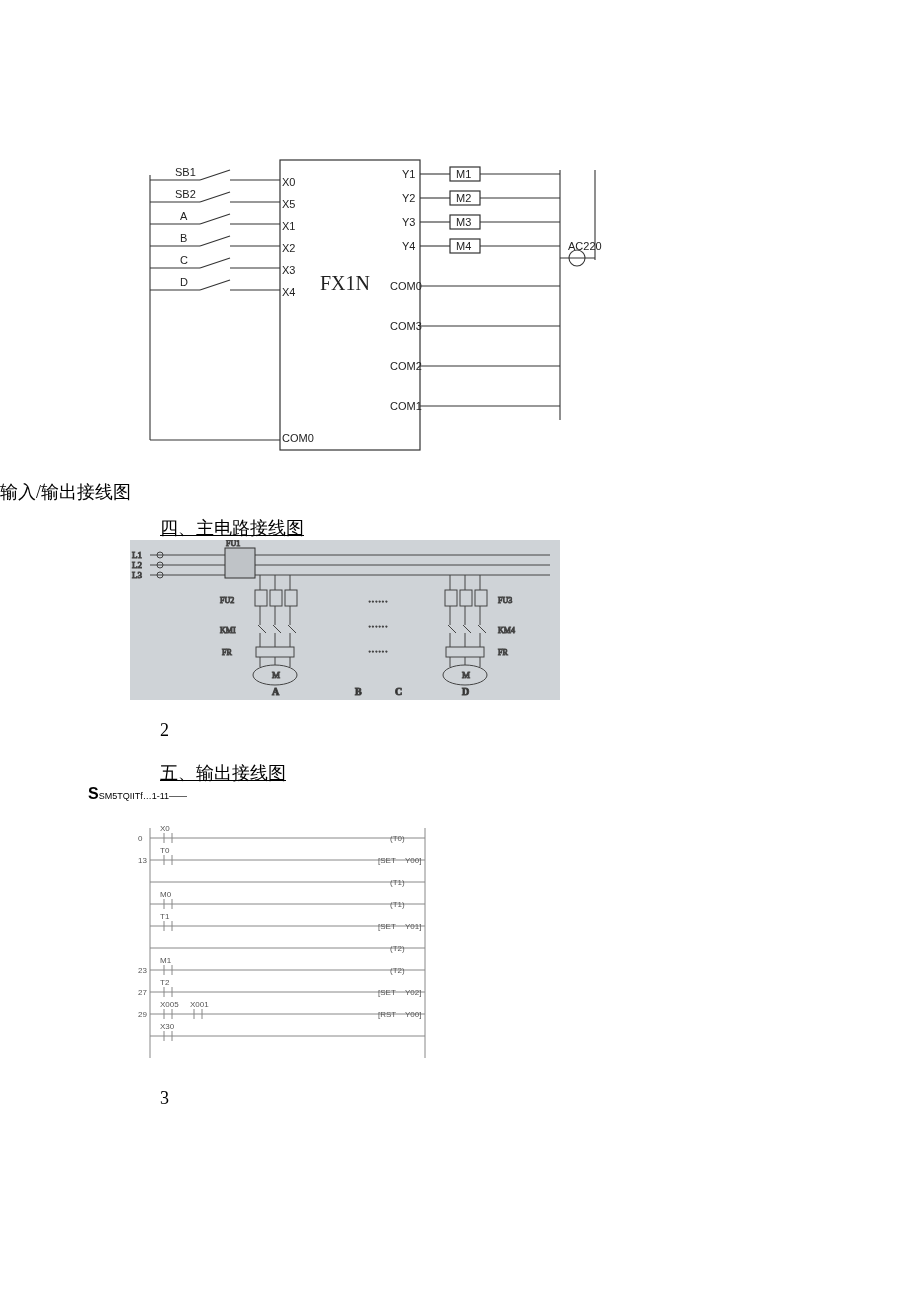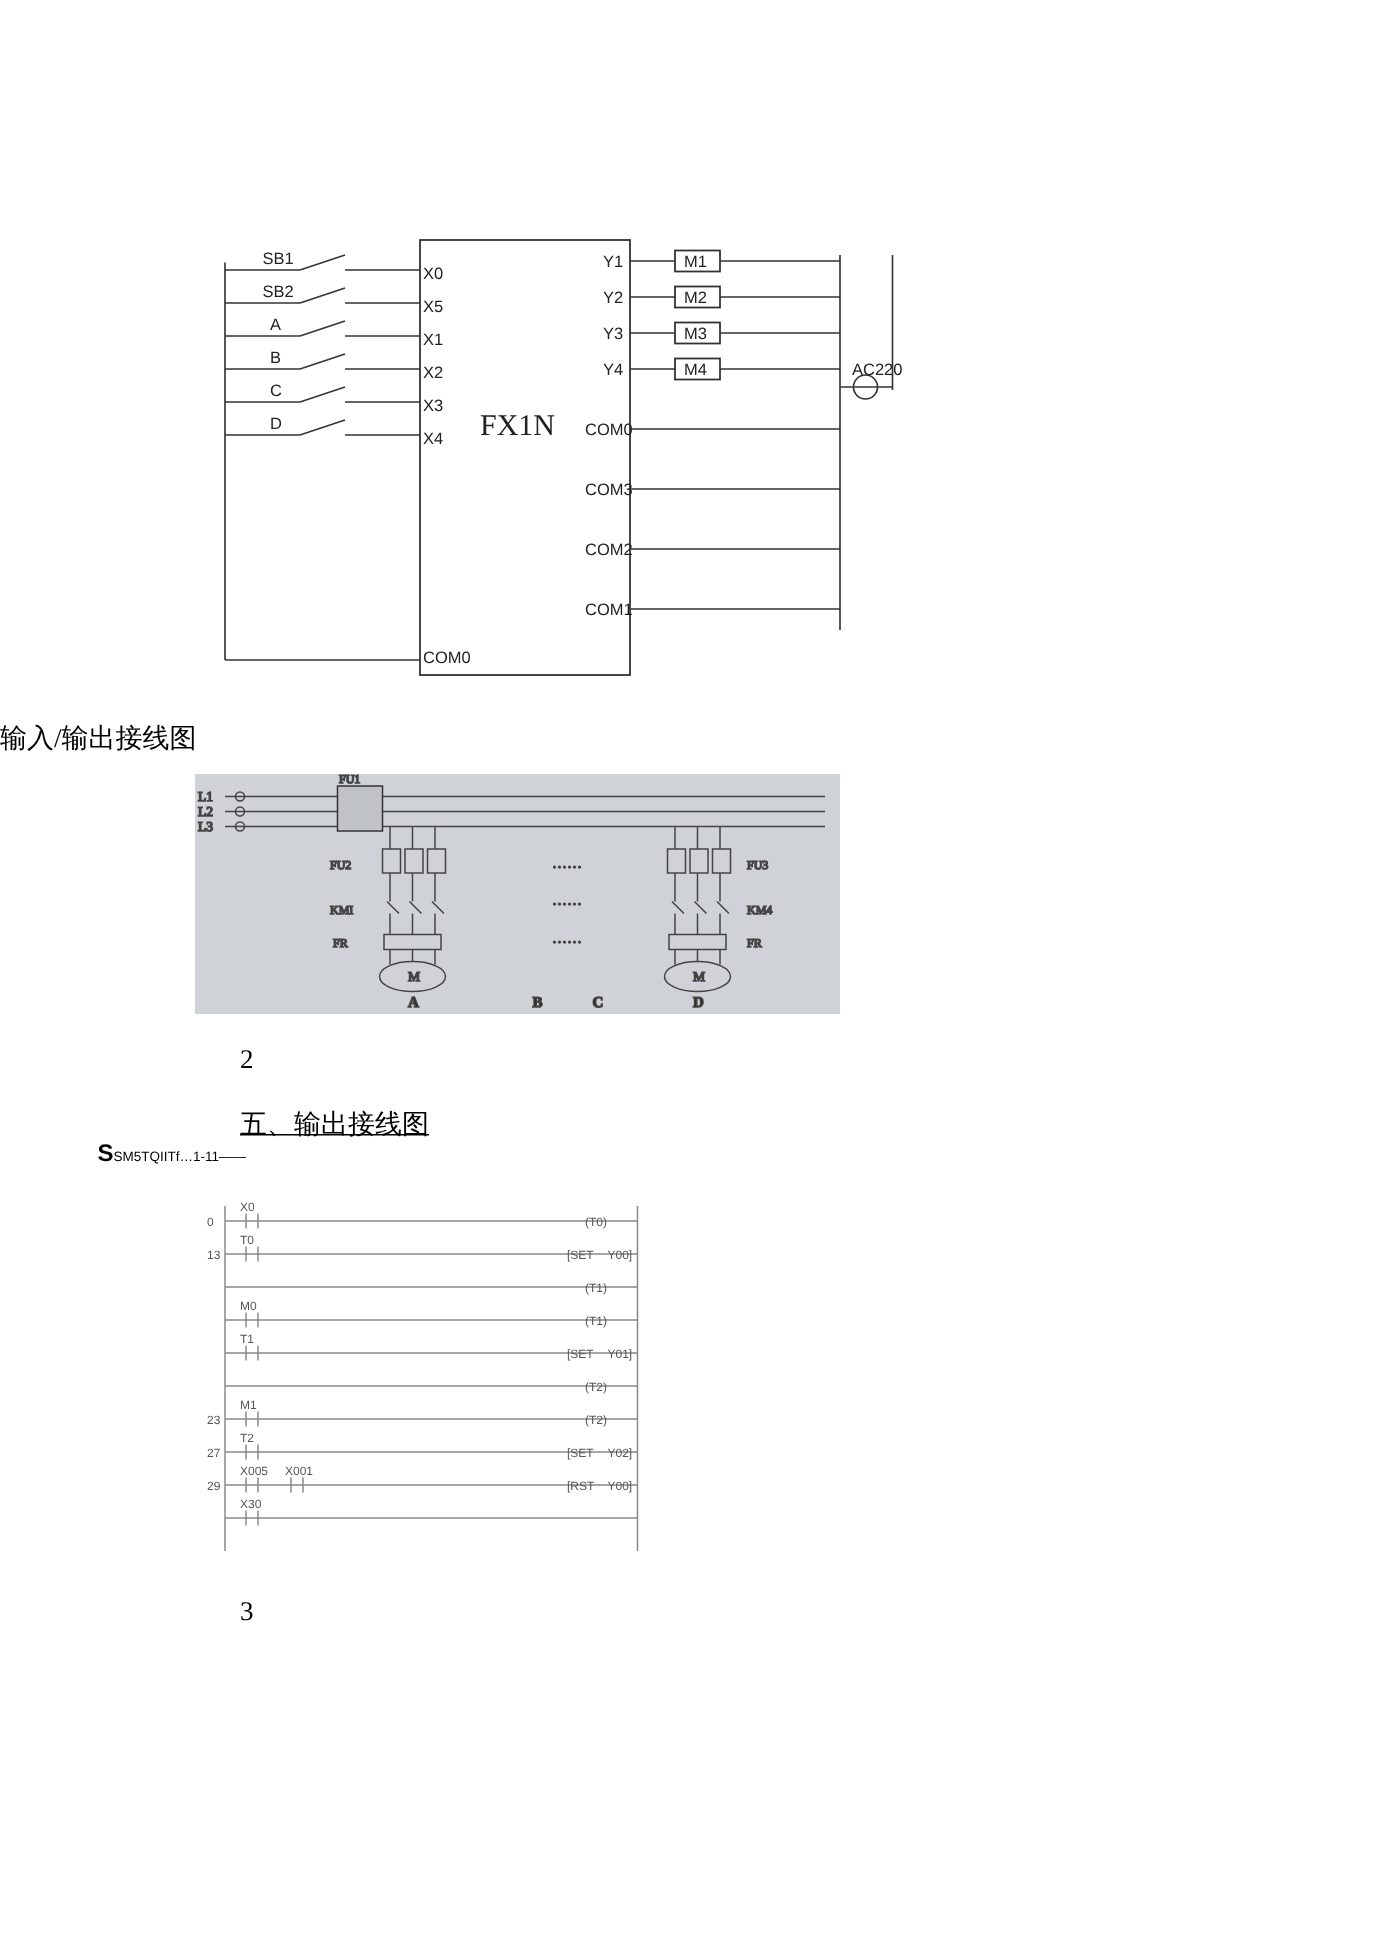--- a/index.html
+++ b/index.html
@@ -24,21 +24,21 @@
     line-height: 24px;
   }
   .heading-line {
     margin-left: 160px;
     font-size: 18px;
     text-decoration: underline;
     height: 24px;
     line-height: 24px;
   }
   .sub-line {
-    margin-left: 65px;
+    margin-left: 88px;
     font-size: 12px;
     height: 18px;
   }
   .page-num {
     margin-left: 160px;
     font-size: 18px;
   }
   svg { display:block; }
 </style>
 </head>
@@ -137,20 +137,21 @@
   <line class="ln" x1="290" y1="186" x2="430" y2="186"></line>
   <text class="pn" x="260" y="230">COM2</text>
   <line class="ln" x1="290" y1="226" x2="430" y2="226"></line>
   <text class="pn" x="260" y="270">COM1</text>
   <line class="ln" x1="290" y1="266" x2="430" y2="266"></line>
 </svg>
 
 <div style="height:20px"></div>
 <div class="caption-line">输入/输出接线图</div>
 <div style="height:12px"></div>
+<div class="heading-line">四、主电路接线图</div>
 
 <svg class="figure2" width="430" height="160" viewBox="0 0 430 160">
   <rect x="0" y="0" width="430" height="160" fill="#cfd3d7"></rect>
   <g stroke="#444" stroke-width="1" fill="none">
 
     <text x="2" y="18" font-size="9" fill="#333">L1</text>
     <text x="2" y="28" font-size="9" fill="#333">L2</text>
     <text x="2" y="38" font-size="9" fill="#333">L3</text>
     <line x1="20" y1="15" x2="420" y2="15"></line>
     <line x1="20" y1="25" x2="420" y2="25"></line>

